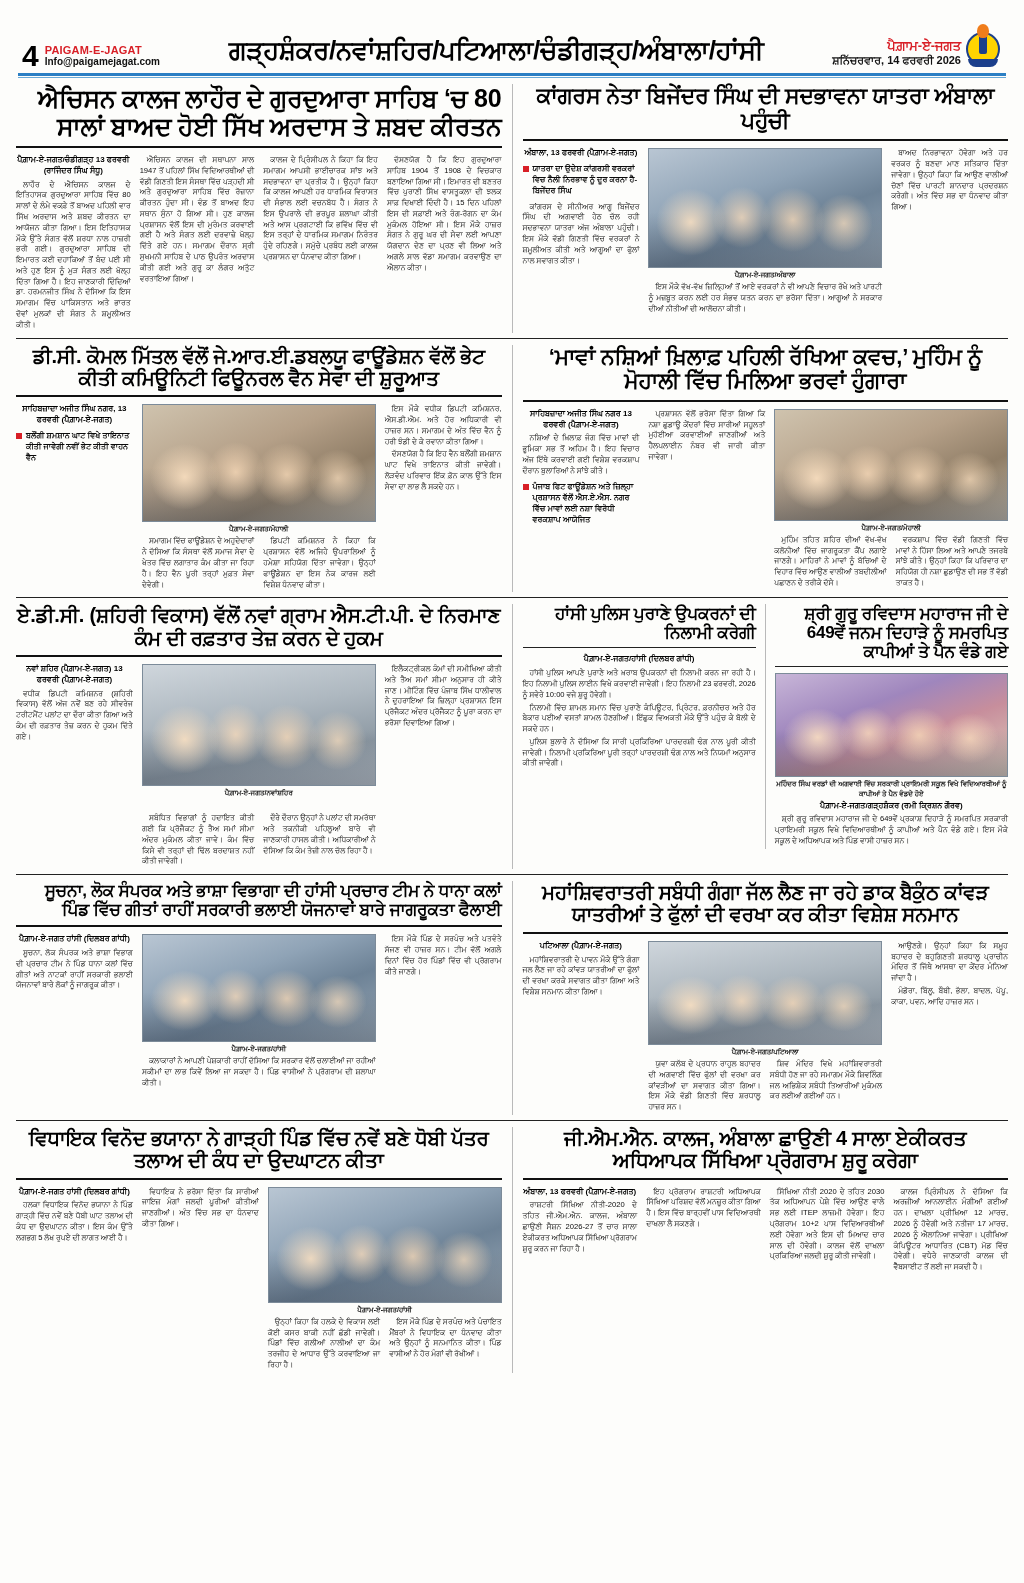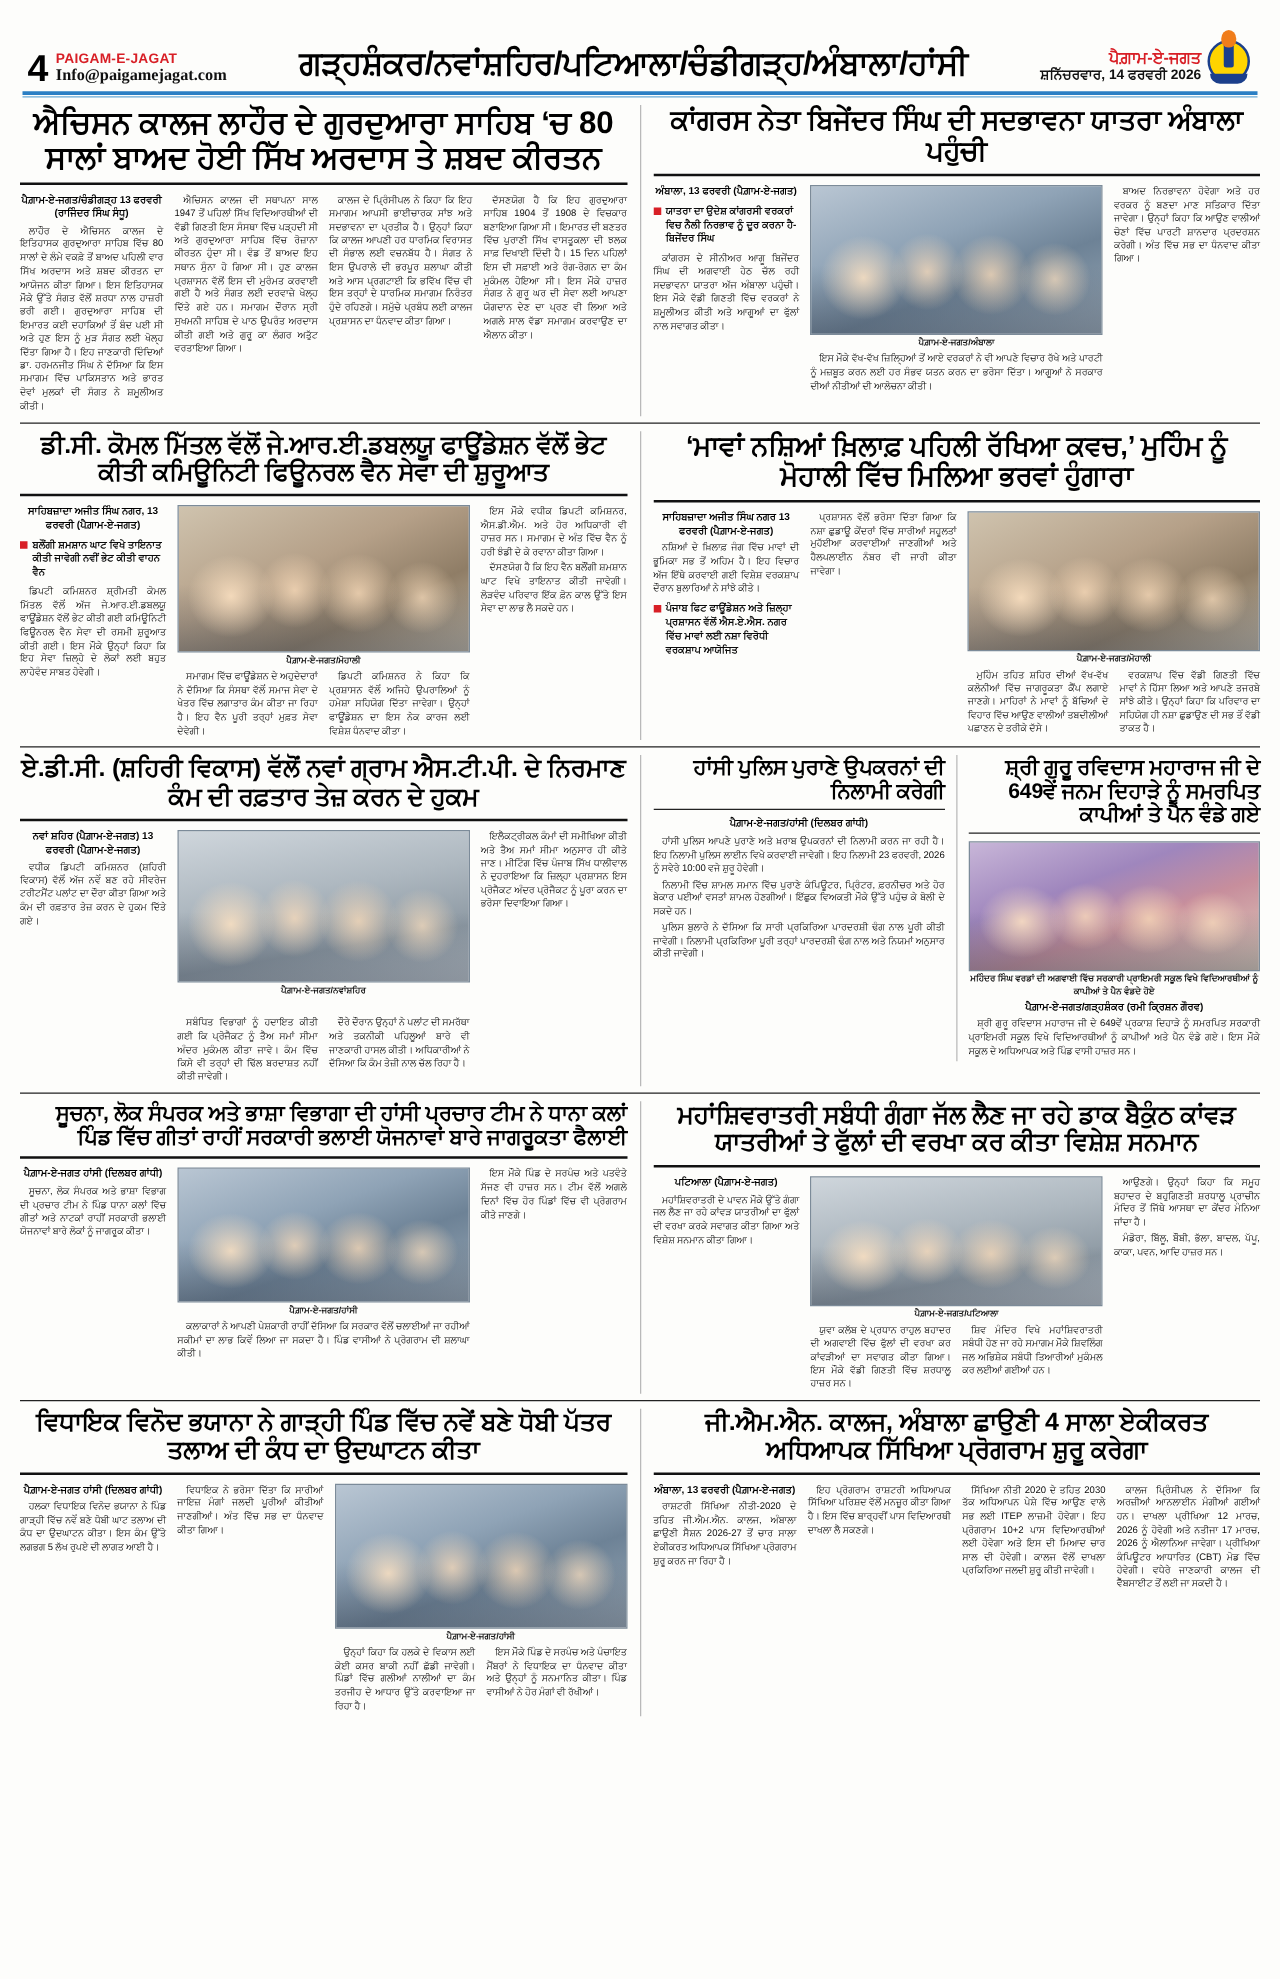--- a/index.html
+++ b/index.html
@@ -29,21 +29,21 @@
   }
   .mh-left { display: flex; align-items: flex-end; gap: 6px; }
   .mh-pageno {
     font-size: 30px; font-weight: 700; color: #000; line-height: 0.85;
     font-family: "Liberation Sans", sans-serif;
   }
   .mh-brandbox { line-height: 1.1; padding-bottom: 1px; }
   .mh-brand {
     color: #d81f26; font-size: 11px; font-weight: 700; letter-spacing: 0.2px;
   }
-  .mh-email { color: #111; font-size: 13px; font-weight: 700; font-family: Liberation Serif, serif; }
+  .mh-email { color: #111; font-size: 10px; font-weight: 700; }
   .mh-center {
     font-size: 26px; font-weight: 700; color: #000;
     letter-spacing: -0.3px; padding-bottom: 2px; white-space: nowrap;
   }
   .mh-right { text-align: right; display: flex; align-items: flex-end; gap: 5px; }
   .mh-rt { line-height: 1.25; }
   .mh-title2 { color: #d81f26; font-size: 13px; font-weight: 700; }
   .mh-date { color: #111; font-size: 11px; font-weight: 700; }
   .logo-badge {
     width: 36px; height: 40px; position: relative; display: inline-block;
@@ -70,21 +70,21 @@
   
   .band { display: flex; gap: 10px; }
   .halfL { width: 486px; }
   .halfR { width: 486px; }
   .vsep { width: 1px; background: #b9b9b9; }
 
   .hl {
     font-weight: 700; color: #000; text-align: center;
     line-height: 1.12; letter-spacing: -0.2px;
   }
-  .hl-xl { font-size: 25px; }
+  .hl-xl { font-size: 25px; text-align: right; }
   .hl-lg { font-size: 22px; }
   .hl-md { font-size: 20px; }
   .hl-sm { font-size: 17px; text-align: right; }
 
   .hr-thick { height: 2px; background: #111; margin: 6px 0 7px 0; }
   .hr-thin { height: 1px; background: #222; margin: 5px 0 6px 0; }
 
   .cols { display: flex; gap: 9px; }
   .col { flex: 1 1 0; min-width: 0; }
   .col.c2 { flex: 2 1 0; }
@@ -241,23 +241,20 @@
       <div class="hl hl-md">ਡੀ.ਸੀ. ਕੋਮਲ ਮਿੱਤਲ ਵੱਲੋਂ ਜੇ.ਆਰ.ਈ.ਡਬਲਯੂ ਫਾਊਂਡੇਸ਼ਨ ਵੱਲੋਂ ਭੇਟ ਕੀਤੀ ਕਮਿਊਨਿਟੀ ਫਿਊਨਰਲ ਵੈਨ ਸੇਵਾ ਦੀ ਸ਼ੁਰੂਆਤ</div>
       <div class="hr-thick"></div>
       <div class="cols">
         <div class="col">
           <div class="dl">ਸਾਹਿਬਜ਼ਾਦਾ ਅਜੀਤ ਸਿੰਘ ਨਗਰ,
 13 ਫਰਵਰੀ (ਪੈਗ਼ਾਮ-ਏ-ਜਗਤ)</div>
           <div class="bullet">
             <span class="sq"></span>
             <span>ਬਲੌਂਗੀ ਸ਼ਮਸ਼ਾਨ ਘਾਟ ਵਿਖੇ ਤਾਇਨਾਤ ਕੀਤੀ ਜਾਵੇਗੀ ਨਵੀਂ ਭੇਟ ਕੀਤੀ ਵਾਹਨ ਵੈਨ</span>
           </div>
-          <div class="body">
-              <p>ਡਿਪਟੀ ਕਮਿਸ਼ਨਰ ਸ਼੍ਰੀਮਤੀ ਕੋਮਲ ਮਿੱਤਲ ਵੱਲੋਂ ਅੱਜ ਜੇ.ਆਰ.ਈ.ਡਬਲਯੂ ਫਾਊਂਡੇਸ਼ਨ ਵੱਲੋਂ ਭੇਟ ਕੀਤੀ ਗਈ ਕਮਿਊਨਿਟੀ ਫਿਊਨਰਲ ਵੈਨ ਸੇਵਾ ਦੀ ਰਸਮੀ ਸ਼ੁਰੂਆਤ ਕੀਤੀ ਗਈ। ਇਸ ਮੌਕੇ ਉਨ੍ਹਾਂ ਕਿਹਾ ਕਿ ਇਹ ਸੇਵਾ ਜ਼ਿਲ੍ਹੇ ਦੇ ਲੋਕਾਂ ਲਈ ਬਹੁਤ ਲਾਹੇਵੰਦ ਸਾਬਤ ਹੋਵੇਗੀ।</p>
-            </div>
         </div>
         <div class="col c2">
           <div class="photo indoor" style="height:118px"></div>
           <div class="cap">ਪੈਗ਼ਾਮ-ਏ-ਜਗਤ/ਮੋਹਾਲੀ</div>
           <div class="cols" style="margin-top:3px">
             <div class="col">
                 <div class="body">
                   <p>ਸਮਾਗਮ ਵਿੱਚ ਫਾਊਂਡੇਸ਼ਨ ਦੇ ਅਹੁਦੇਦਾਰਾਂ ਨੇ ਦੱਸਿਆ ਕਿ ਸੰਸਥਾ ਵੱਲੋਂ ਸਮਾਜ ਸੇਵਾ ਦੇ ਖੇਤਰ ਵਿੱਚ ਲਗਾਤਾਰ ਕੰਮ ਕੀਤਾ ਜਾ ਰਿਹਾ ਹੈ। ਇਹ ਵੈਨ ਪੂਰੀ ਤਰ੍ਹਾਂ ਮੁਫ਼ਤ ਸੇਵਾ ਦੇਵੇਗੀ।</p>
                 </div>
               </div>

